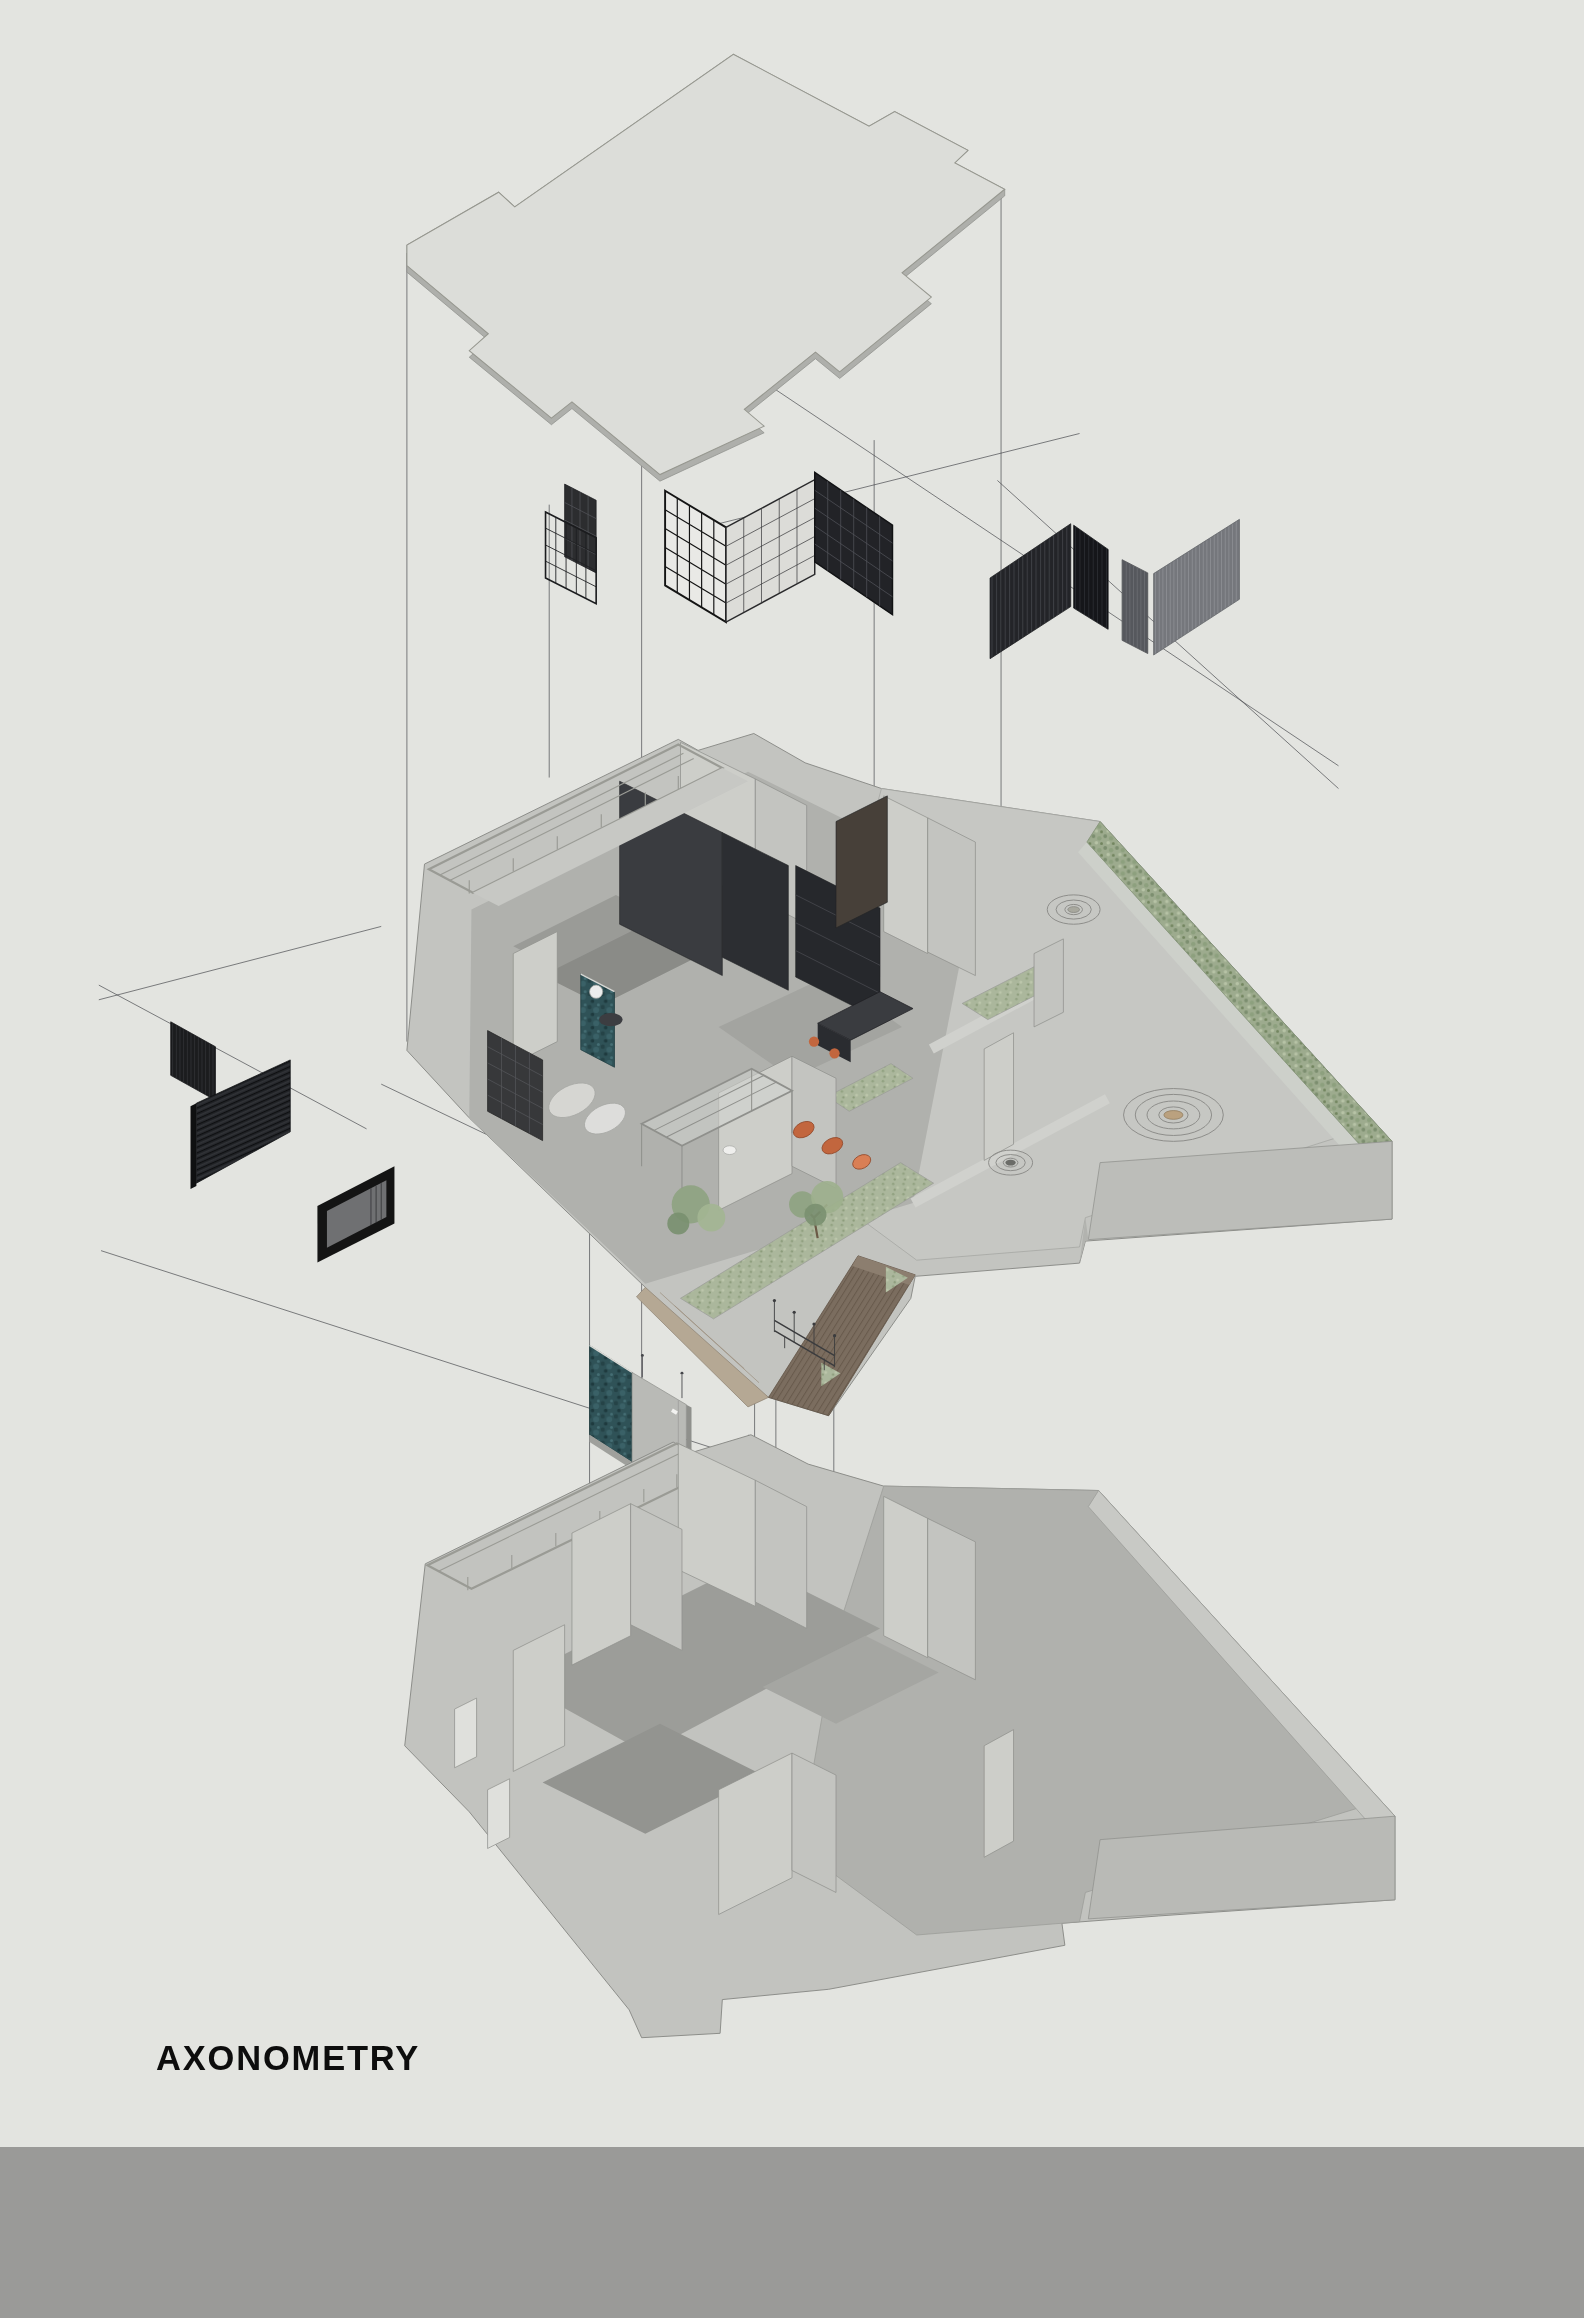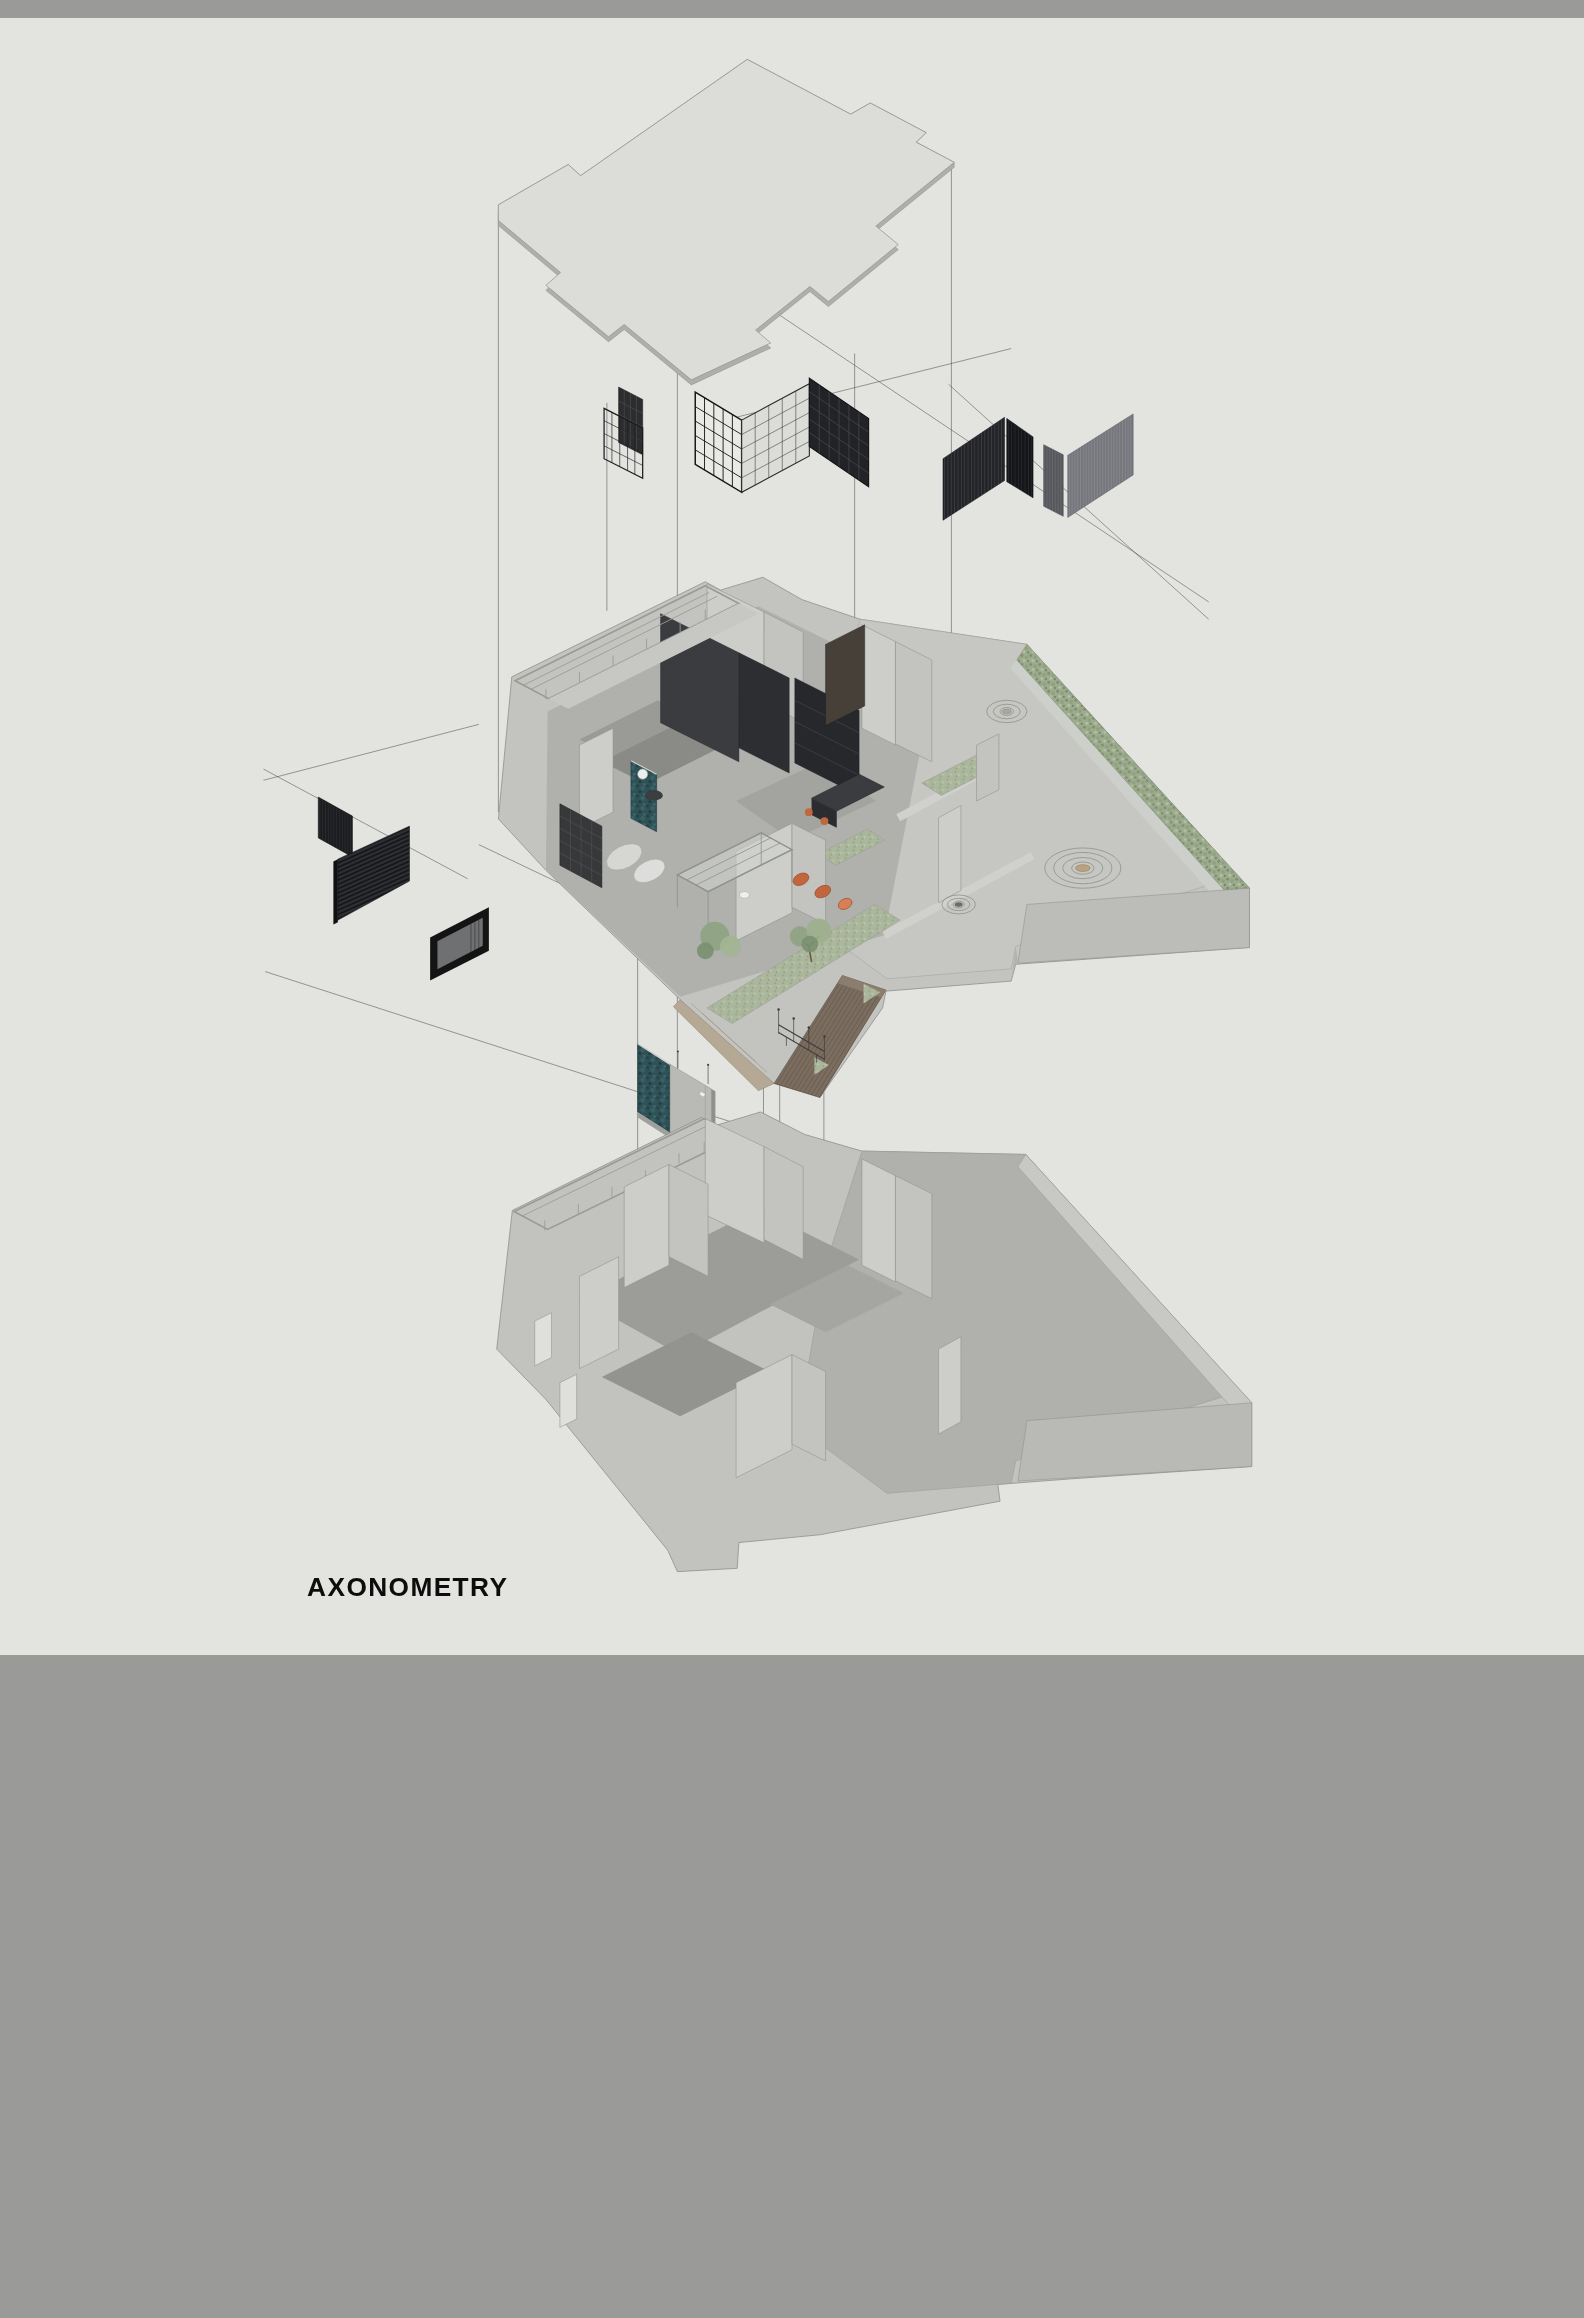--- a/index.html
+++ b/index.html
@@ -1,17 +1,17 @@
 <!DOCTYPE html>
 <html style="font-size:12.7px"><head>
 <meta charset="utf-8">
 <style>
   html,body{margin:0;padding:0;}
   body{background:#9a9a98;font-family:"Liberation Sans",sans-serif;}
-  .page{position:relative;width:1584px;height:1637px;margin:18px auto;background:#e3e4e0;overflow:hidden;}
+  .page{position:relative;width:1584px;height:2147px;margin:0 auto;background:#e3e4e0;overflow:hidden;}
   .page svg{position:absolute;left:0;top:0;width:100%;height:100%;display:block;}
   .title-text{font-family:"Liberation Sans","DejaVu Sans",sans-serif;font-weight:bold;font-size:47px;letter-spacing:2.5px;}
   .thin{stroke:#47484c;stroke-width:1.1;opacity:.85;fill:none;}
   .wall{fill:#cdcec9;stroke:#8f908c;stroke-width:1;}
   .wall2{fill:#c3c4c0;stroke:#8f908c;stroke-width:1;}
   .darkvol{stroke:#1f2023;stroke-width:.8;}
   .zen{fill:none;stroke:#8a8b87;stroke-width:1.3;}
   .frame{fill:none;stroke:#9a9b95;stroke-width:3;}
 </style>
 </head>

